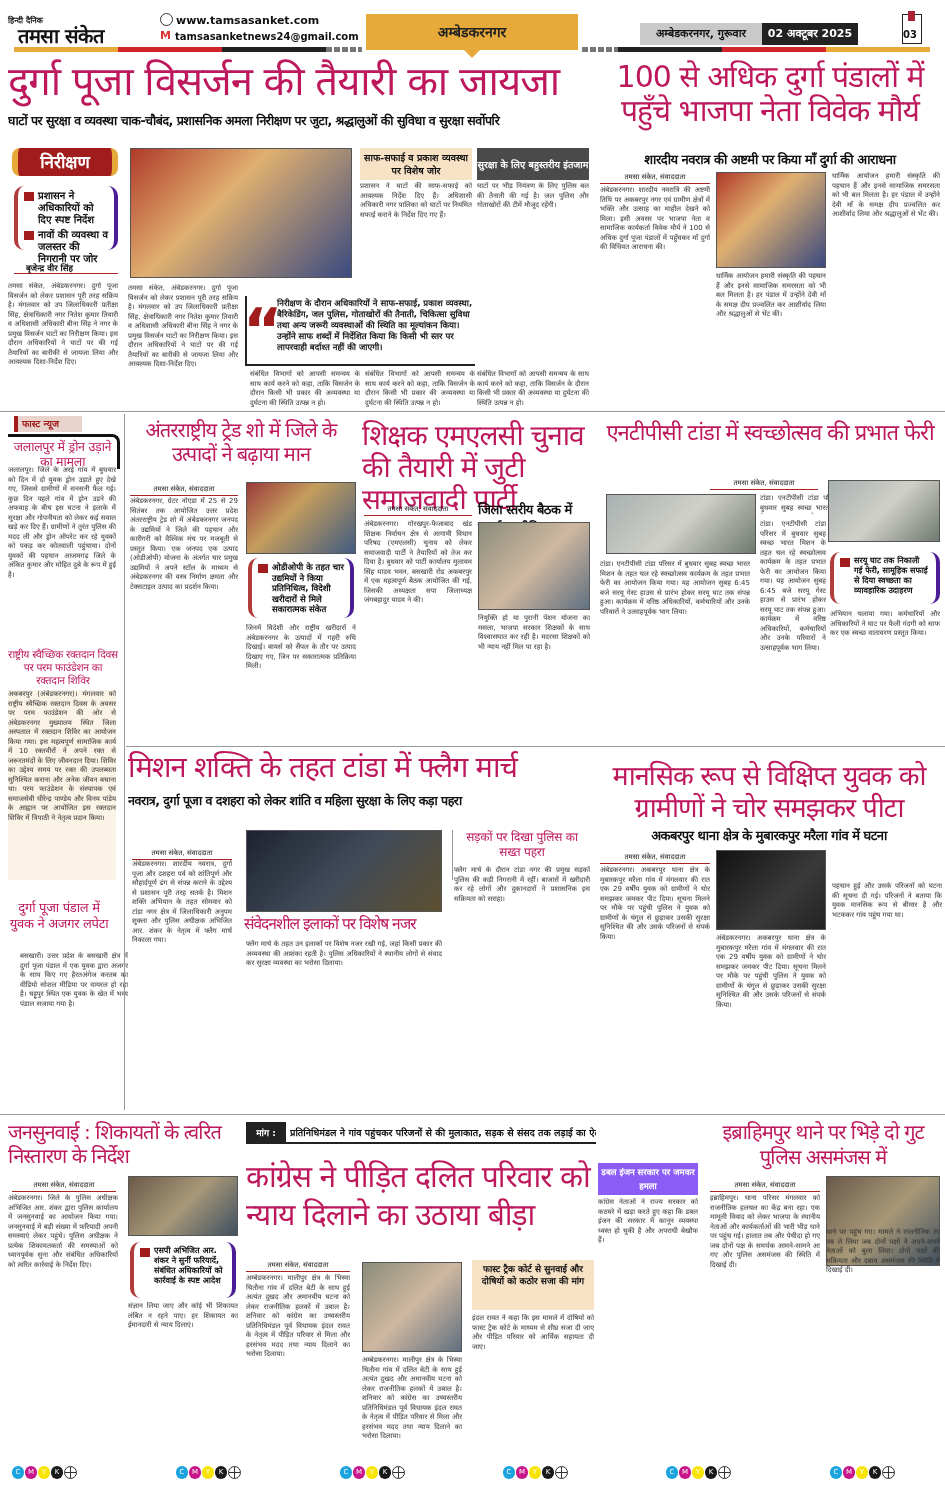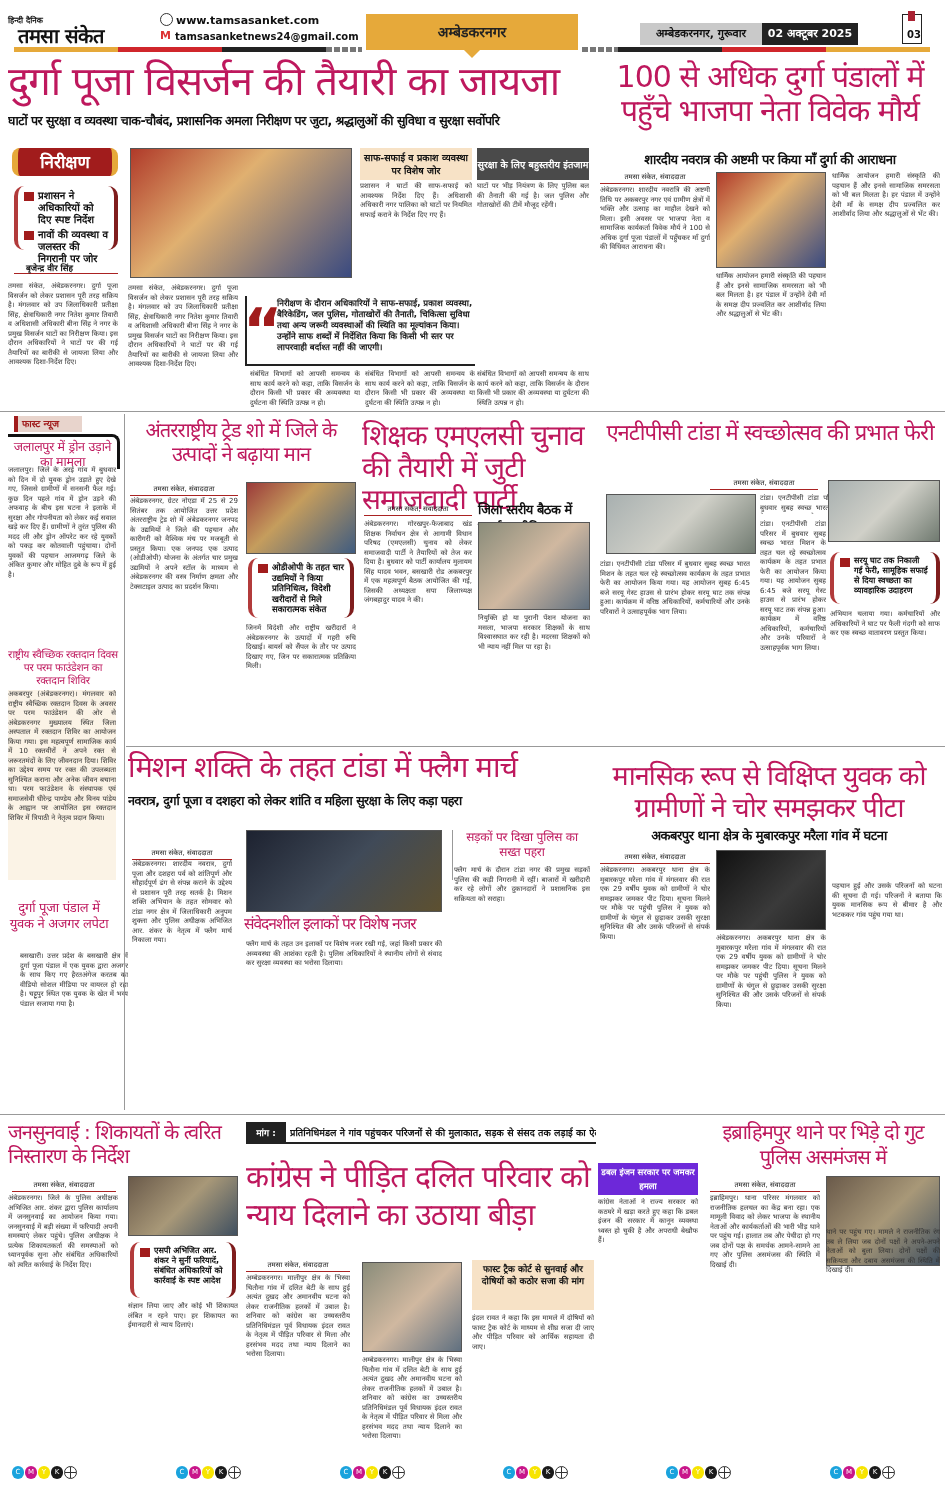--- a/index.html
+++ b/index.html
@@ -10,36 +10,36 @@
 .brand{left:18px;top:22px;font-size:20px;font-weight:900;letter-spacing:-0.5px}
 .web{left:175px;top:14px;font-size:11px;font-weight:bold}
 .mail{left:175px;top:31px;font-size:10px;font-weight:bold}
 .mail-ic{left:160px;top:30px;width:13px;height:12px;font-size:11px;font-weight:900;color:#d33;line-height:12px}
 .globe{left:160px;top:13px;width:13px;height:13px;border:1.5px solid #333;border-radius:50%}
 .stripe{height:5px;top:47px}
 .section-tab{left:366px;top:14px;width:212px;height:36px;background:#e6a93a;font-size:14px;text-align:center;line-height:36px;font-weight:bold;color:#222}
 .section-tab:after{content:"";position:absolute;left:98px;bottom:-8px;border:8px solid transparent;border-top-color:#e6a93a;border-bottom:0}
 .date-loc{left:640px;top:23px;width:122px;height:22px;background:#c9c9c9;font-size:11px;line-height:22px;text-align:center;font-weight:bold}
 .date-val{left:762px;top:23px;width:96px;height:22px;background:#222;color:#fff;font-size:11px;line-height:22px;text-align:center;font-weight:bold}
-.page-no{left:902px;top:14px;width:20px;height:30px;border:1.5px solid #222;font-size:10px;text-align:right;padding-top:14px;font-weight:bold}
+.page-no{left:902px;top:14px;width:20px;height:30px;border:1.5px solid #222;font-size:10px;text-align:left;padding-top:14px;font-weight:bold}
 .page-no:before{content:"";position:absolute;left:5px;top:-4px;width:7px;height:10px;background:#a23}
 .h1{font-weight:400;line-height:1.05;letter-spacing:-1px;color:#be185d}
 .sub{font-weight:bold;color:#111;letter-spacing:-0.5px}
 .byline{font-size:7px;text-align:center;border-bottom:1.5px solid #a22;padding-bottom:2px}
 .body{font-size:7px;line-height:9.5px;color:#333;text-align:justify;overflow:hidden}
 .photo{background:linear-gradient(135deg,#7f8f70,#c0b7a0 45%,#6d7a88);border:1px solid #555}
 .photo.night{background:linear-gradient(135deg,#1d2230,#404a58 50%,#5d5030)}
 .photo.dark{background:linear-gradient(135deg,#111,#3a3a3a 60%,#222)}
 .photo.shop{background:linear-gradient(135deg,#9b3a3a,#c59d5d 40%,#405c80)}
 .photo.crowd{background:linear-gradient(135deg,#8a8c7a,#d0b8a0 50%,#607080)}
 .photo.office{background:linear-gradient(135deg,#6a5a4a,#a89878 50%,#405060)}
 .photo.river{background:linear-gradient(135deg,#a8b0b0,#d0d0c8 50%,#707a70)}
 .photo.temple{background:linear-gradient(135deg,#b03a2a,#e0b070 40%,#3a4a80)}
 .redbox{background:#a11c1c;color:#fff;font-weight:bold;text-align:center}
-.bullets{border-left:4px solid #b23b3b;border-right:4px solid #7f1d1d;border-radius:10px;padding:4px 6px}
+.bullets{border-left:4px solid #b23b3b;border-right:4px solid #4c1d95;border-radius:10px;padding:4px 6px}
 .bul{font-size:10px;font-weight:bold;line-height:12px;padding-left:14px;position:relative;margin-bottom:3px}
 .bul:before{content:"";position:absolute;left:0;top:2px;width:10px;height:9px;background:#a11c1c}
 .tan{background:#f7e2c6}
 .darkbox{background:#4a4a4a;color:#fff}
 .vline{width:1px;background:#999}
 .cmyk{top:1466px;display:flex;gap:1px}
 .cmyk span{display:inline-block;width:12px;height:13px;border-radius:6px;font-size:7px;line-height:13px;text-align:center;color:#fff}
 .reg{width:13px;height:13px;border:1px solid #333;border-radius:50%;position:relative}
 .reg:before{content:"";position:absolute;left:5px;top:0;width:1px;height:11px;background:#333}
 .reg:after{content:"";position:absolute;top:5px;left:0;height:1px;width:11px;background:#333}
@@ -181,21 +181,21 @@
 <div class="abs bullets" style="left:130px;top:1242px;width:106px;height:56px">
   <div class="bul" style="font-size:8px;line-height:10px">एसपी अभिजित आर. शंकर ने सुनीं फरियादें, संबंधित अधिकारियों को कार्रवाई के स्पष्ट आदेश</div>
 </div>
 <div class="abs body" style="left:128px;top:1302px;width:110px;height:160px">संज्ञान लिया जाए और कोई भी शिकायत लंबित न रहने पाए। हर शिकायत का ईमानदारी से न्याय दिलाएं।</div>
 
 <div class="abs" style="left:246px;top:1122px;width:350px;height:22px;border-bottom:2px solid #222">
   <div class="abs tag" style="left:0;top:0;width:40px;height:22px;font-size:9px;line-height:22px;text-align:center">मांग :</div>
   <div class="abs" style="left:44px;top:4px;width:306px;font-size:9.5px;font-weight:bold;white-space:nowrap;overflow:hidden">प्रतिनिधिमंडल ने गांव पहुंचकर परिजनों से की मुलाकात, सड़क से संसद तक लड़ाई का ऐलान</div>
 </div>
 <div class="abs h1" style="left:246px;top:1158px;width:350px;font-size:30px;line-height:38px">कांग्रेस ने पीड़ित दलित परिवार को न्याय दिलाने का उठाया बीड़ा</div>
-<div class="abs redbox" style="left:598px;top:1163px;width:100px;height:32px;font-size:8.5px;line-height:14px;padding-top:2px;background:#6d28d9">डबल इंजन सरकार पर जमकर हमला</div>
+<div class="abs redbox" style="left:598px;top:1163px;width:100px;height:32px;font-size:8.5px;line-height:14px;padding-top:2px;background:#8b5cf6">डबल इंजन सरकार पर जमकर हमला</div>
 <div class="abs body" style="left:598px;top:1198px;width:100px;height:264px">कांग्रेस नेताओं ने राज्य सरकार को कठघरे में खड़ा करते हुए कहा कि डबल इंजन की सरकार में कानून व्यवस्था ध्वस्त हो चुकी है और अपराधी बेखौफ हैं।</div>
 <div class="abs byline" style="left:246px;top:1260px;width:104px">तमसा संकेत, संवाददाता</div>
 <div class="abs body" style="left:246px;top:1274px;width:104px;height:188px">अम्बेडकरनगर। मालीपुर क्षेत्र के भिस्वा चितौना गांव में दलित बेटी के साथ हुई अत्यंत दुखद और अमानवीय घटना को लेकर राजनीतिक हलकों में उबाल है। शनिवार को कांग्रेस का उच्चस्तरीय प्रतिनिधिमंडल पूर्व विधायक इंदल रावत के नेतृत्व में पीड़ित परिवार से मिला और हरसंभव मदद तथा न्याय दिलाने का भरोसा दिलाया।</div>
 <div class="abs photo crowd" style="left:362px;top:1262px;width:100px;height:90px"></div>
 <div class="abs body" style="left:362px;top:1356px;width:100px;height:106px">अम्बेडकरनगर। मालीपुर क्षेत्र के भिस्वा चितौना गांव में दलित बेटी के साथ हुई अत्यंत दुखद और अमानवीय घटना को लेकर राजनीतिक हलकों में उबाल है। शनिवार को कांग्रेस का उच्चस्तरीय प्रतिनिधिमंडल पूर्व विधायक इंदल रावत के नेतृत्व में पीड़ित परिवार से मिला और हरसंभव मदद तथा न्याय दिलाने का भरोसा दिलाया।</div>
 <div class="abs tan" style="left:472px;top:1260px;width:122px;height:50px">
   <div style="font-size:9px;font-weight:bold;text-align:center;line-height:12px;padding-top:3px">फास्ट ट्रैक कोर्ट से सुनवाई और दोषियों को कठोर सजा की मांग</div>
 </div>
 <div class="abs body" style="left:472px;top:1314px;width:122px;height:148px">इंदल रावत ने कहा कि इस मामले में दोषियों को फास्ट ट्रैक कोर्ट के माध्यम से शीघ्र सजा दी जाए और पीड़ित परिवार को आर्थिक सहायता दी जाए।</div>
 

